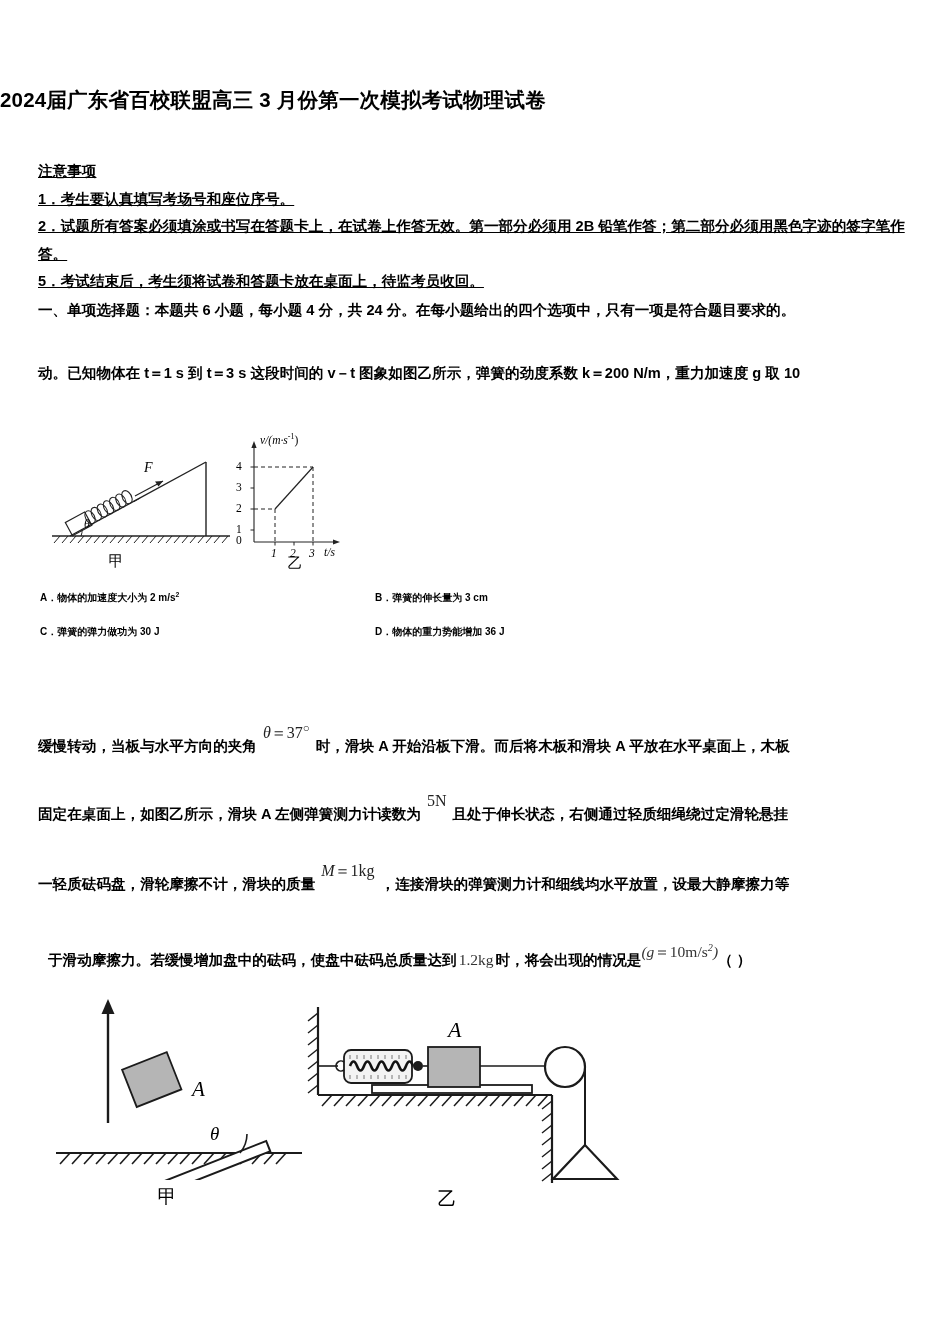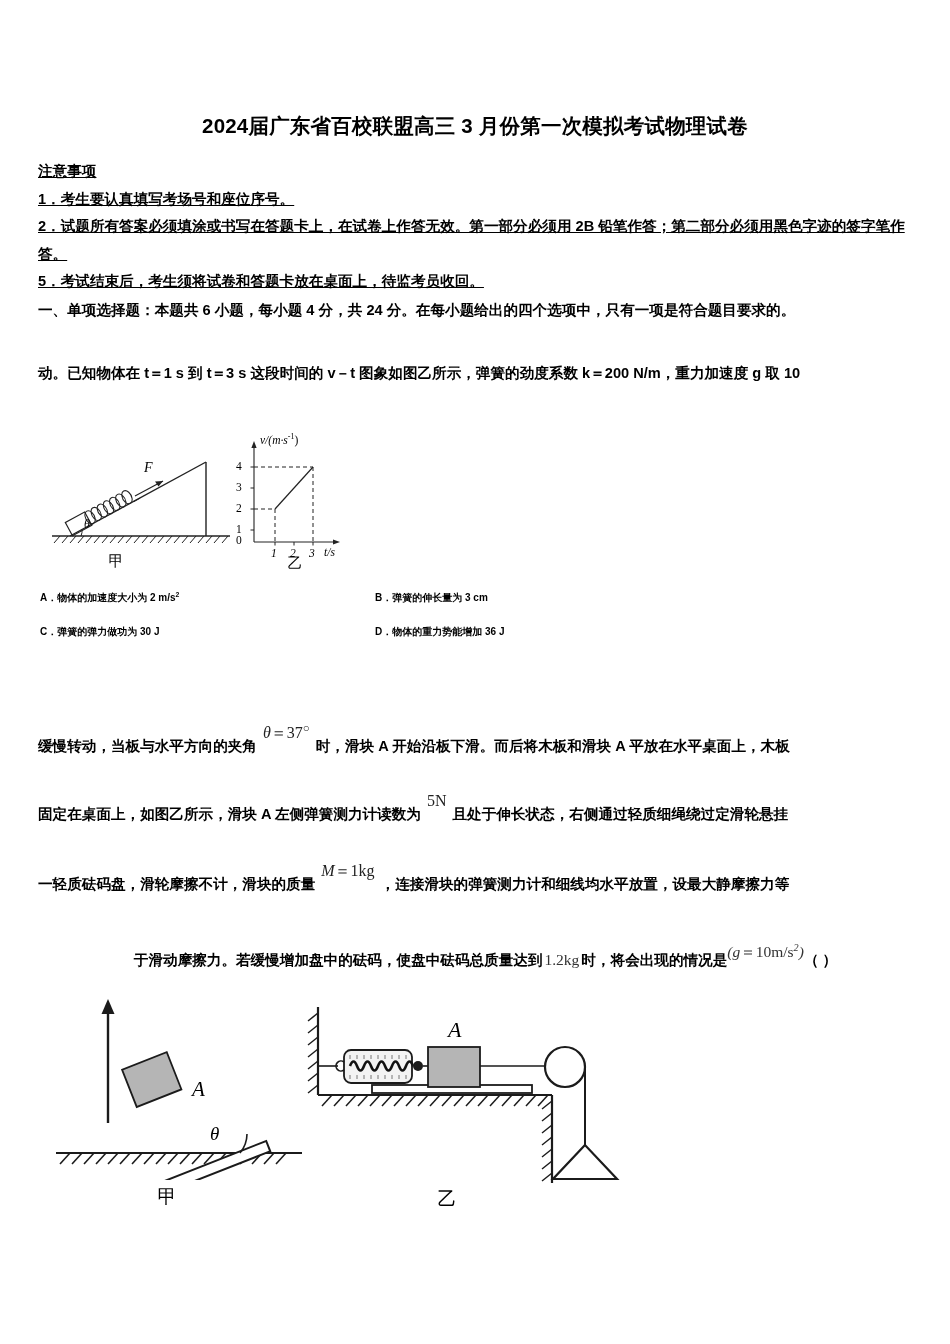--- a/index.html
+++ b/index.html
@@ -18,22 +18,22 @@
   .page {
     position: absolute;
     left: 0; top: 0;
     width: 950px;
     height: 1344px;
   }
   
   .doc-title {
     position: absolute;
     left: 0; right: 0;
-    top: 112px;
-    text-align: center;
+    top: 86px;
+    text-align: left;
     font-size: 20.5px;
     font-weight: bold;
     letter-spacing: 0.2px;
     font-family: "Liberation Sans", "DejaVu Sans", sans-serif;
   }
   
   .notice {
     position: absolute;
     left: 38px;
     top: 158px;
@@ -86,21 +86,21 @@
   }
   .optA { left: 40px; top: 591px; }
   .optB { left: 375px; top: 591px; }
   .optC { left: 40px; top: 625px; }
   .optD { left: 375px; top: 625px; }
   
   .q2l1 { left: 38px; top: 664px; width: 895px; line-height: 23px;}
   .q2l2 { left: 38px; top: 730px; width: 895px; line-height: 23px;}
   .q2l3 { left: 38px; top: 802px; width: 895px; line-height: 23px;}
   .q2l4 { left: 38px; top: 872px; width: 895px; line-height: 23px;}
-  .q2l5 { left: 38px; top: 944px; width: 895px; line-height: 23px; text-align: center;}
+  .q2l5 { left: 48px; top: 944px; width: 895px; line-height: 23px;}
 
   
   .mathi {
     font-family: "Liberation Serif", "DejaVu Serif", serif;
     font-style: italic;
     font-weight: normal;
     font-size: 16px;
     position: relative;
     top: -13px;
     color: #222;

